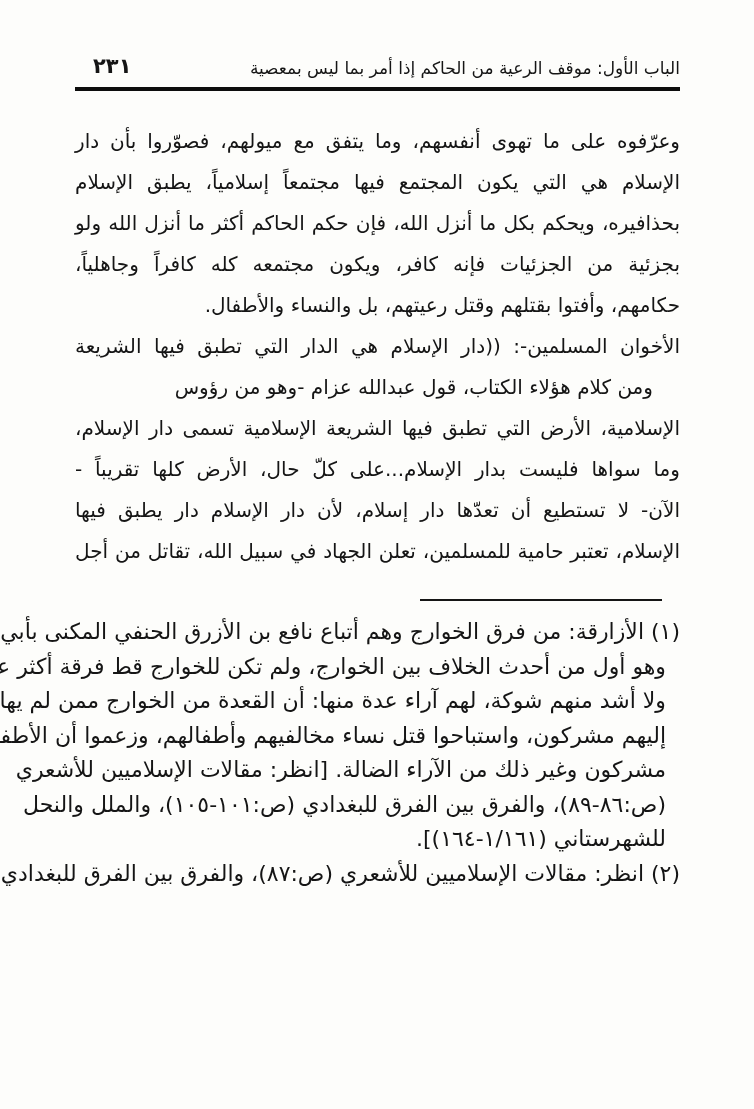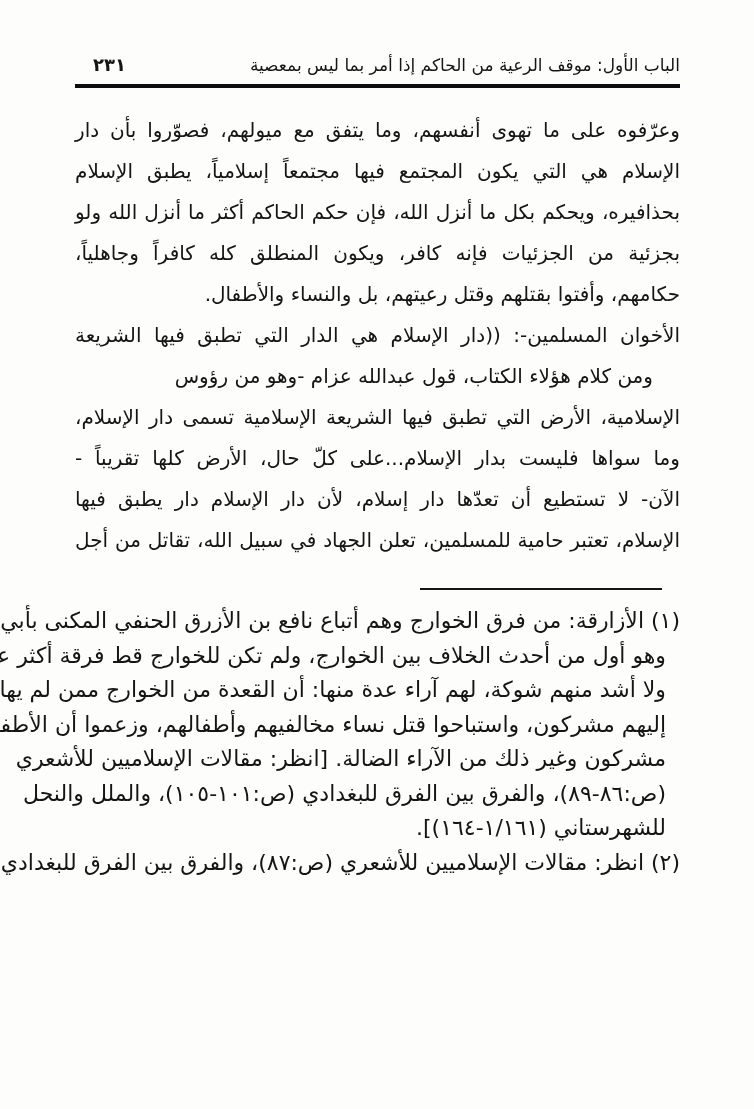--- a/index.html
+++ b/index.html
@@ -28,27 +28,27 @@
     border-bottom: 4px solid #0d0d0d;
     padding-bottom: 9px;
   }
   .header .title {
     font-size: 17px;
     font-weight: normal;
     letter-spacing: 0.2px;
     white-space: nowrap;
   }
   .header .pagenum {
-    font-size: 18px;
+    font-size: 21px;
     font-weight: bold;
     padding-left: 18px;
   }
   
   .body-text {
-    margin-top: 22px;
+    margin-top: 30px;
     font-size: 20px;
     line-height: 41px;
   }
   .bline {
     text-align: justify;
     text-align-last: justify;
     height: 41px;
     overflow: visible;
     white-space: nowrap;
   }
@@ -100,21 +100,21 @@
     <div class="title">الباب الأول: موقف الرعية من الحاكم إذا أمر بما ليس بمعصية</div>
     <div class="pagenum">٢٣١</div>
   </div>
 
   <div class="body-text">
 
     <div class="para">
       <div class="bline">وعرّفوه على ما تهوى أنفسهم، وما يتفق مع ميولهم، فصوّروا بأن دار</div>
       <div class="bline">الإسلام هي التي يكون المجتمع فيها مجتمعاً إسلامياً، يطبق الإسلام</div>
       <div class="bline">بحذافيره، ويحكم بكل ما أنزل الله، فإن حكم الحاكم أكثر ما أنزل الله ولو</div>
-      <div class="bline">بجزئية من الجزئيات فإنه كافر، ويكون المنطلق كله كافراً وجاهلياً،</div>
+      <div class="bline">بجزئية من الجزئيات فإنه كافر، ويكون مجتمعه كله كافراً وجاهلياً،</div>
       <div class="bline end">حكامهم، وأفتوا بقتلهم وقتل رعيتهم، بل والنساء والأطفال.</div>
     </div>
 
 
     <div class="para">
       <div class="bline">الأخوان المسلمين-: ((دار الإسلام هي الدار التي تطبق فيها الشريعة</div>
       <div class="bline indent end">ومن كلام هؤلاء الكتاب، قول عبدالله عزام -وهو من رؤوس</div>
       <div class="bline">الإسلامية، الأرض التي تطبق فيها الشريعة الإسلامية تسمى دار الإسلام،</div>
       <div class="bline">وما سواها فليست بدار الإسلام...على كلّ حال، الأرض كلها تقريباً -</div>
       <div class="bline">الآن- لا تستطيع أن تعدّها دار إسلام، لأن دار الإسلام دار يطبق فيها</div>

